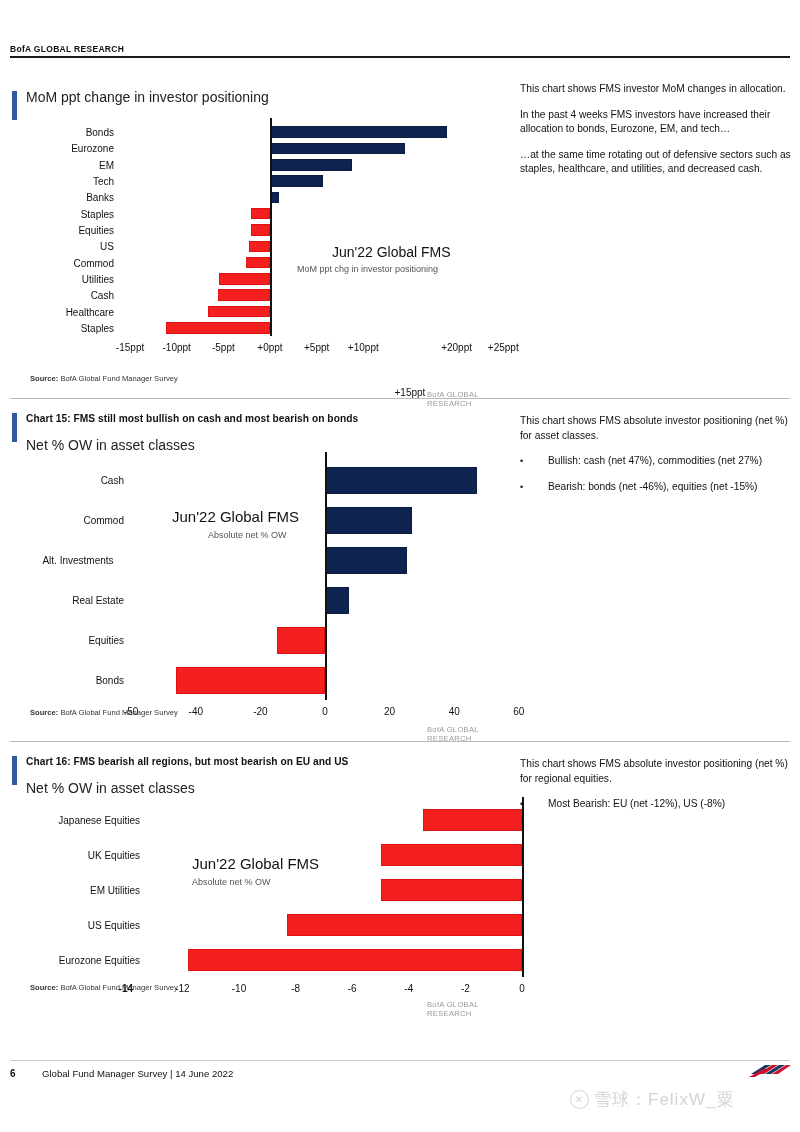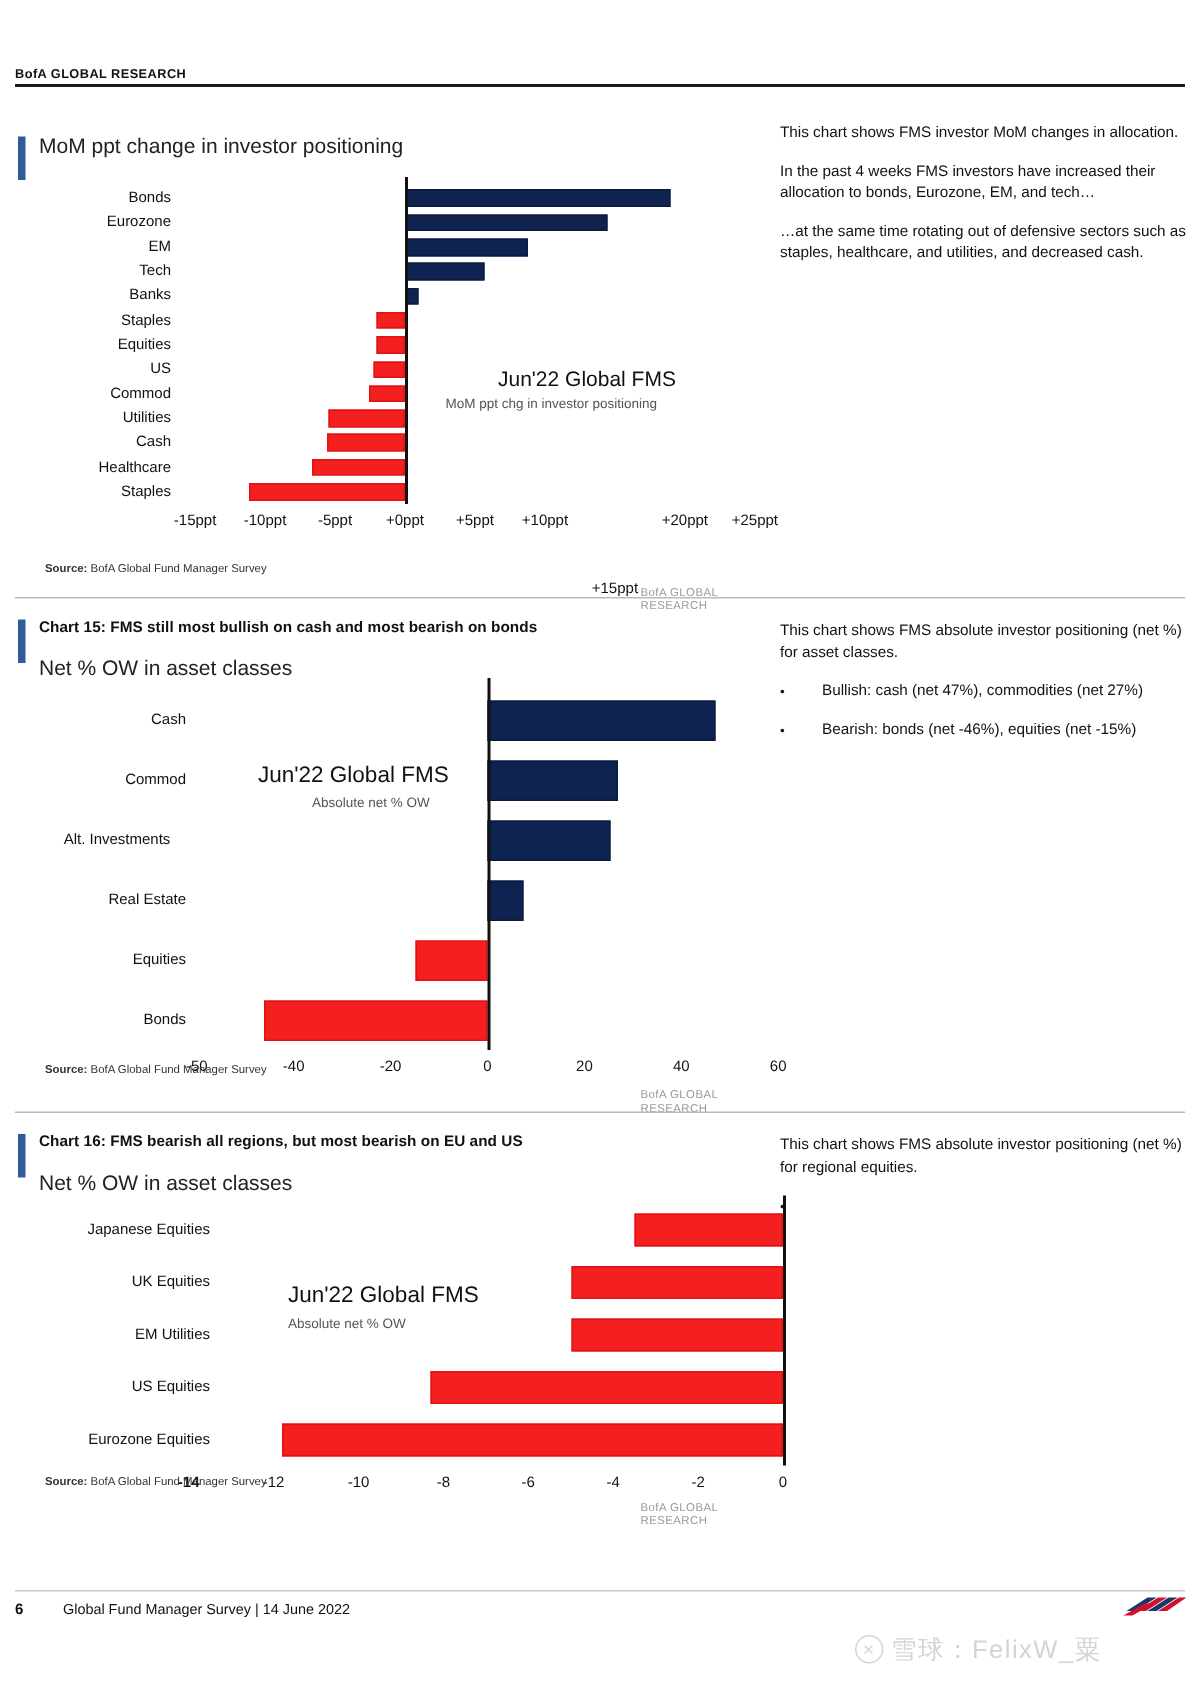--- a/index.html
+++ b/index.html
@@ -202,20 +202,21 @@
             <div class="inchart-title" style="left: 160px; top: 58px; font-size: 15px;">Jun'22 Global FMS</div>
             <div class="inchart-sub" style="left: 160px; top: 80px;">Absolute net % OW</div>
           </div>
           <div class="source" style="top: 228px;"><b>Source:</b> <span>BofA Global Fund Manager Survey</span></div>
           <div class="bofa-foot" style="left: 415px; top: 245px;">BofA GLOBAL RESEARCH</div>
         </div>
         <div class="notes" style="top: 2px;">
           <div class="note-p">This chart shows FMS absolute investor positioning (net %) for regional equities.</div>
           <div class="bullet-row">
             <span class="bullet-dot">•</span>
+            <span class="bullet-txt">Most Bearish: EU (net -12%), US (-8%)</span>
           </div>
         </div>
       </div>
     </div>
 
   <div class="foot-rule"></div>
   <div class="pgnum">6</div>
   <div class="foot-txt">Global Fund Manager Survey | 14 June 2022</div>
 
   <svg class="bofa-logo" viewBox="0 0 46 22">

